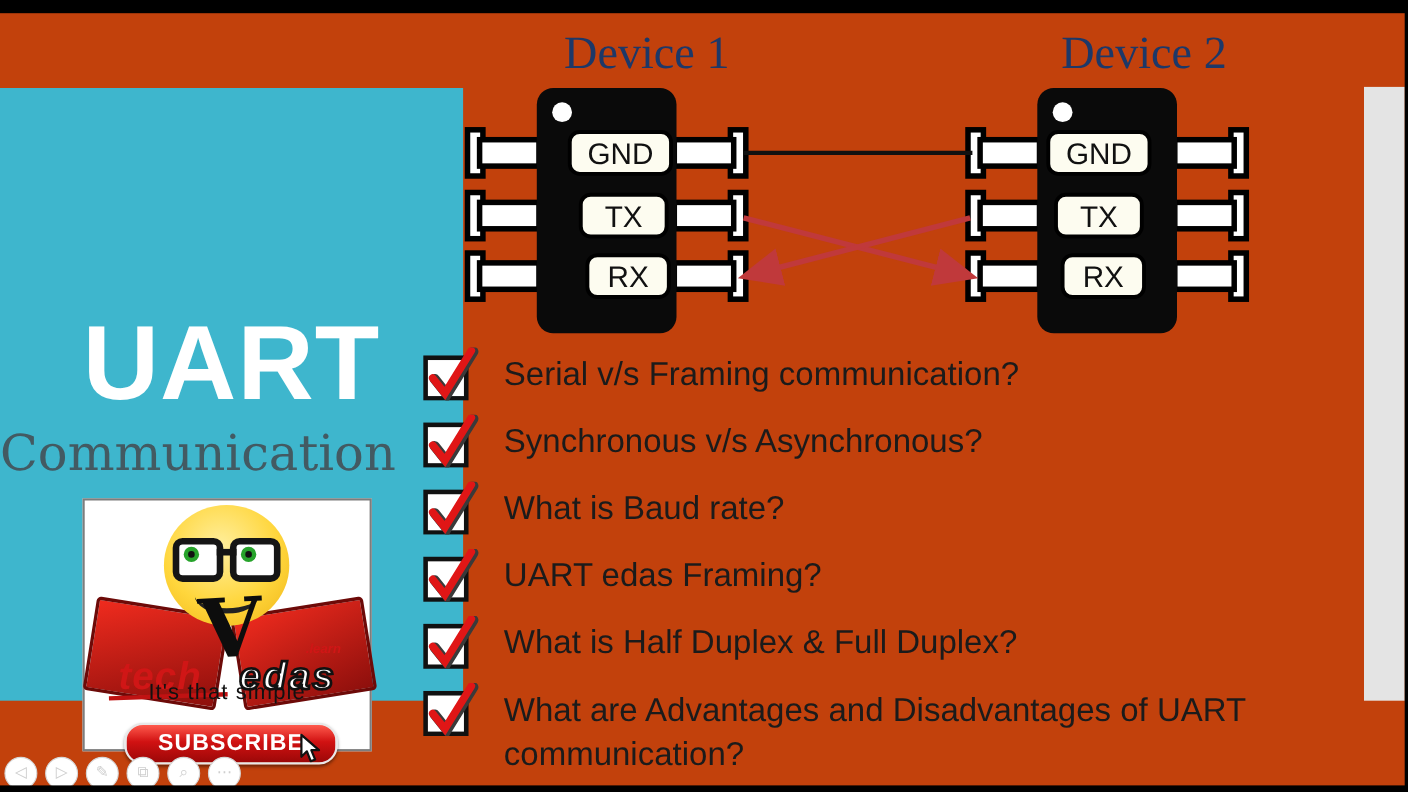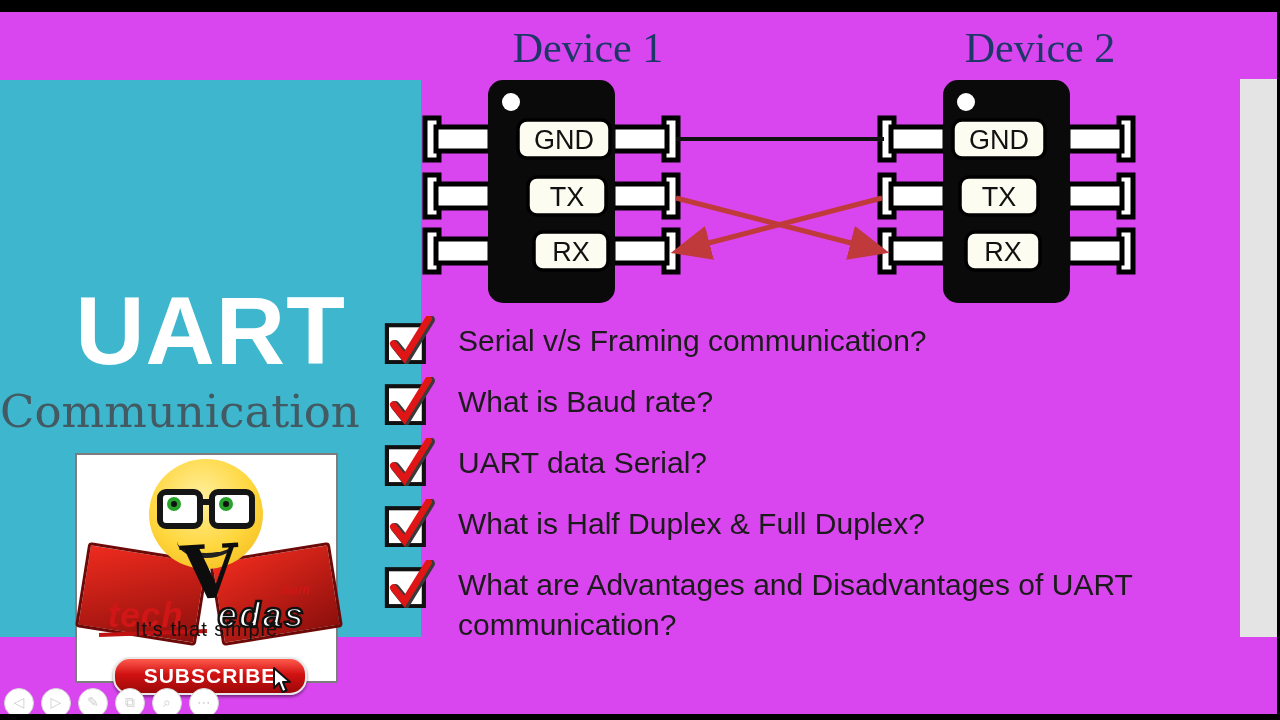--- a/index.html
+++ b/index.html
@@ -1,16 +1,16 @@
 <!DOCTYPE html>
 <html><head>
 <meta charset="utf-8">
 <style>
   html,body{margin:0;padding:0;background:#000;}
-  #stage{position:relative;width:1280px;height:720px;background:#d946ef;overflow:hidden;
+  #stage{position:relative;width:1280px;height:720px;background:#c2410c;overflow:hidden;
          font-family:"Liberation Sans",sans-serif;}
   .bar{position:absolute;left:0;width:100%;background:#000;}
   #top-bar{top:0;height:12px;}
   #bottom-bar{bottom:0;height:6px;}
   #right-edge{position:absolute;top:0;right:0;width:3px;height:100%;background:#000;}
   #gray-strip{position:absolute;left:1240px;top:79px;width:37px;height:558px;background:#e4e4e4;}
 
   
   #teal-panel{position:absolute;left:0;top:80px;width:421px;height:557px;background:#3eb6cd;}
   #uart-title{position:absolute;left:0;top:196px;width:100%;text-align:center;
@@ -177,29 +177,37 @@
         <path d="M10 30 L22 45 L48 3" fill="none" stroke="#e01616" stroke-width="7.5" stroke-linecap="round"></path>
       </svg>
       <div class="check-label">Serial v/s Framing communication?</div>
     </div>
     <div class="check-row">
       <svg class="checkbox" viewBox="0 0 56 52">
         <rect x="3" y="10" width="40" height="40" fill="#fff" stroke="#111" stroke-width="4.5"></rect>
         <path d="M12 31 L24 46 L50 4" fill="none" stroke="#3a3a3a" stroke-width="10" stroke-linecap="round"></path>
         <path d="M10 30 L22 45 L48 3" fill="none" stroke="#e01616" stroke-width="7.5" stroke-linecap="round"></path>
       </svg>
+      <div class="check-label">Synchronous v/s Asynchronous?</div>
+    </div>
+    <div class="check-row">
+      <svg class="checkbox" viewBox="0 0 56 52">
+        <rect x="3" y="10" width="40" height="40" fill="#fff" stroke="#111" stroke-width="4.5"></rect>
+        <path d="M12 31 L24 46 L50 4" fill="none" stroke="#3a3a3a" stroke-width="10" stroke-linecap="round"></path>
+        <path d="M10 30 L22 45 L48 3" fill="none" stroke="#e01616" stroke-width="7.5" stroke-linecap="round"></path>
+      </svg>
       <div class="check-label">What is Baud rate?</div>
     </div>
     <div class="check-row">
       <svg class="checkbox" viewBox="0 0 56 52">
         <rect x="3" y="10" width="40" height="40" fill="#fff" stroke="#111" stroke-width="4.5"></rect>
         <path d="M12 31 L24 46 L50 4" fill="none" stroke="#3a3a3a" stroke-width="10" stroke-linecap="round"></path>
         <path d="M10 30 L22 45 L48 3" fill="none" stroke="#e01616" stroke-width="7.5" stroke-linecap="round"></path>
       </svg>
-      <div class="check-label">UART data Serial?</div>
+      <div class="check-label">UART edas Framing?</div>
     </div>
     <div class="check-row">
       <svg class="checkbox" viewBox="0 0 56 52">
         <rect x="3" y="10" width="40" height="40" fill="#fff" stroke="#111" stroke-width="4.5"></rect>
         <path d="M12 31 L24 46 L50 4" fill="none" stroke="#3a3a3a" stroke-width="10" stroke-linecap="round"></path>
         <path d="M10 30 L22 45 L48 3" fill="none" stroke="#e01616" stroke-width="7.5" stroke-linecap="round"></path>
       </svg>
       <div class="check-label">What is Half Duplex &amp; Full Duplex?</div>
     </div>
     <div class="check-row">

